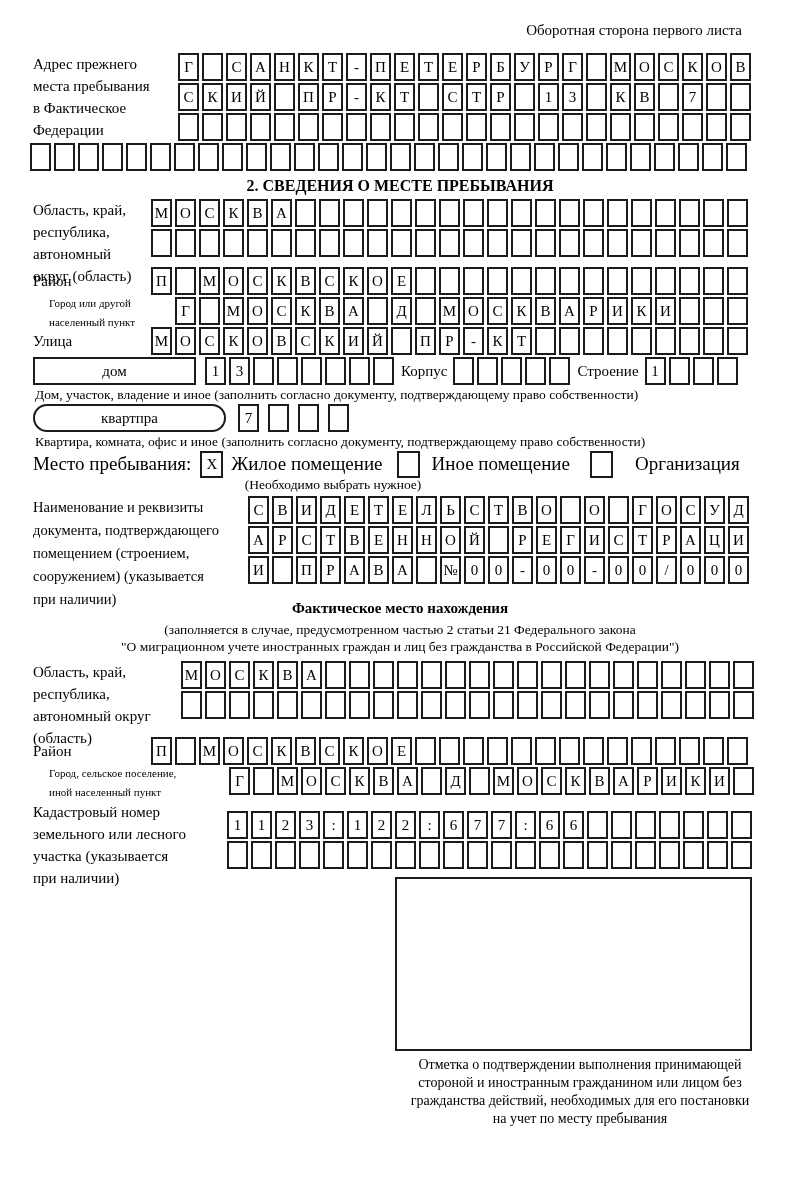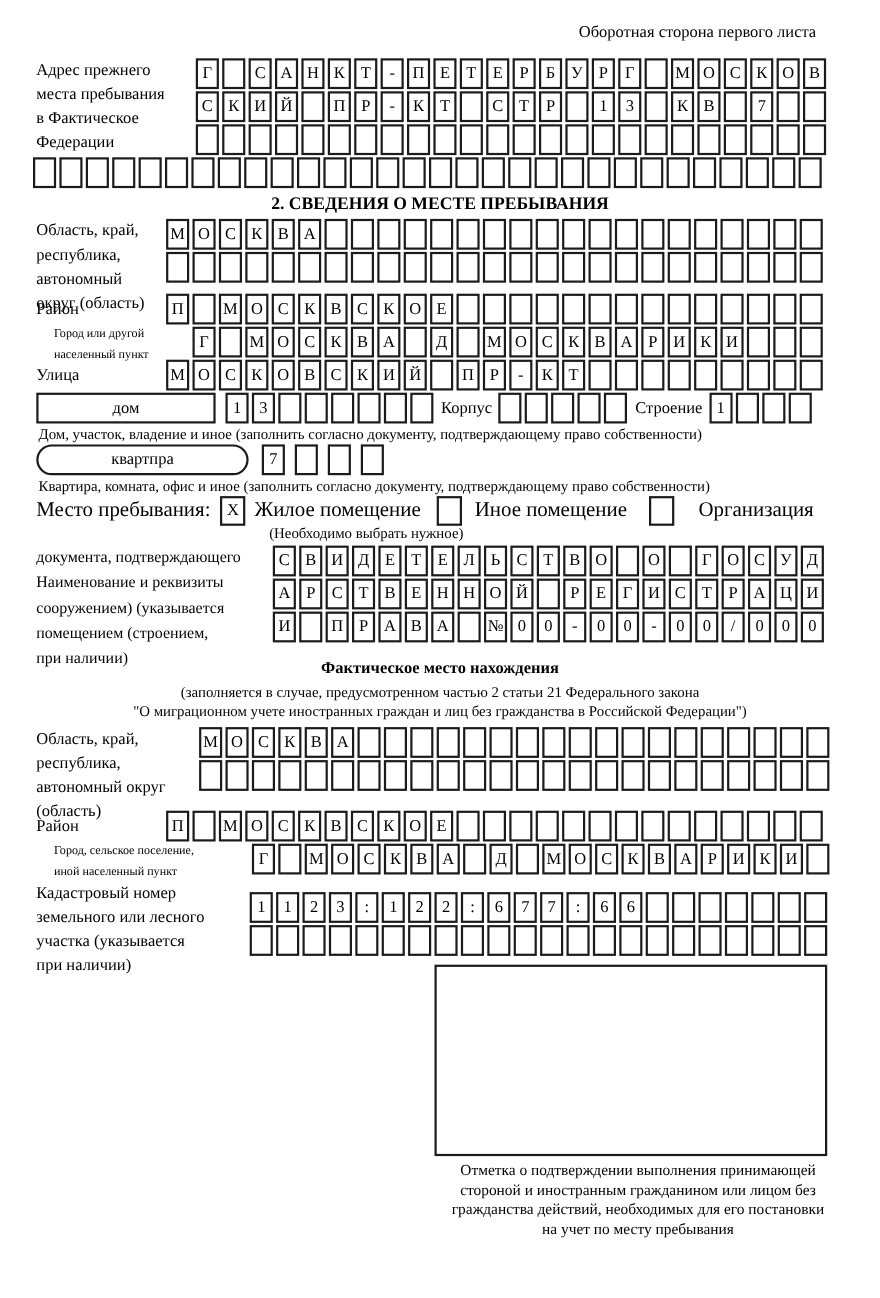--- a/index.html
+++ b/index.html
@@ -384,24 +384,24 @@
     <div class="chk"></div>
     <div class="t" style="margin:0 20px 0 12px;">Иное помещение</div>
     <div class="chk"></div>
     <div class="t" style="margin-left:22px;">Организация</div>
   </div>
   <div style="width:600px;text-align:center;font-size:13.5px;line-height:15px;margin-bottom:4px;">(Необходимо выбрать нужное)</div>
 
   <div class="ftop">
     <div class="flabel w215">
       <div class="abs" style="font-size:14.5px;line-height:23px;">
+          <div class="line">Наименование и реквизиты</div>
           <div class="line">документа, подтверждающего</div>
-          <div class="line">Наименование и реквизиты</div>
+          <div class="line">помещением (строением,</div>
           <div class="line">сооружением) (указывается</div>
-          <div class="line">помещением (строением,</div>
           <div class="line">при наличии)</div>
         </div>
     </div>
     <div>
       <div class="cells">
           <span class="cell">С</span>
           <span class="cell">В</span>
           <span class="cell">И</span>
           <span class="cell">Д</span>
           <span class="cell">Е</span>

